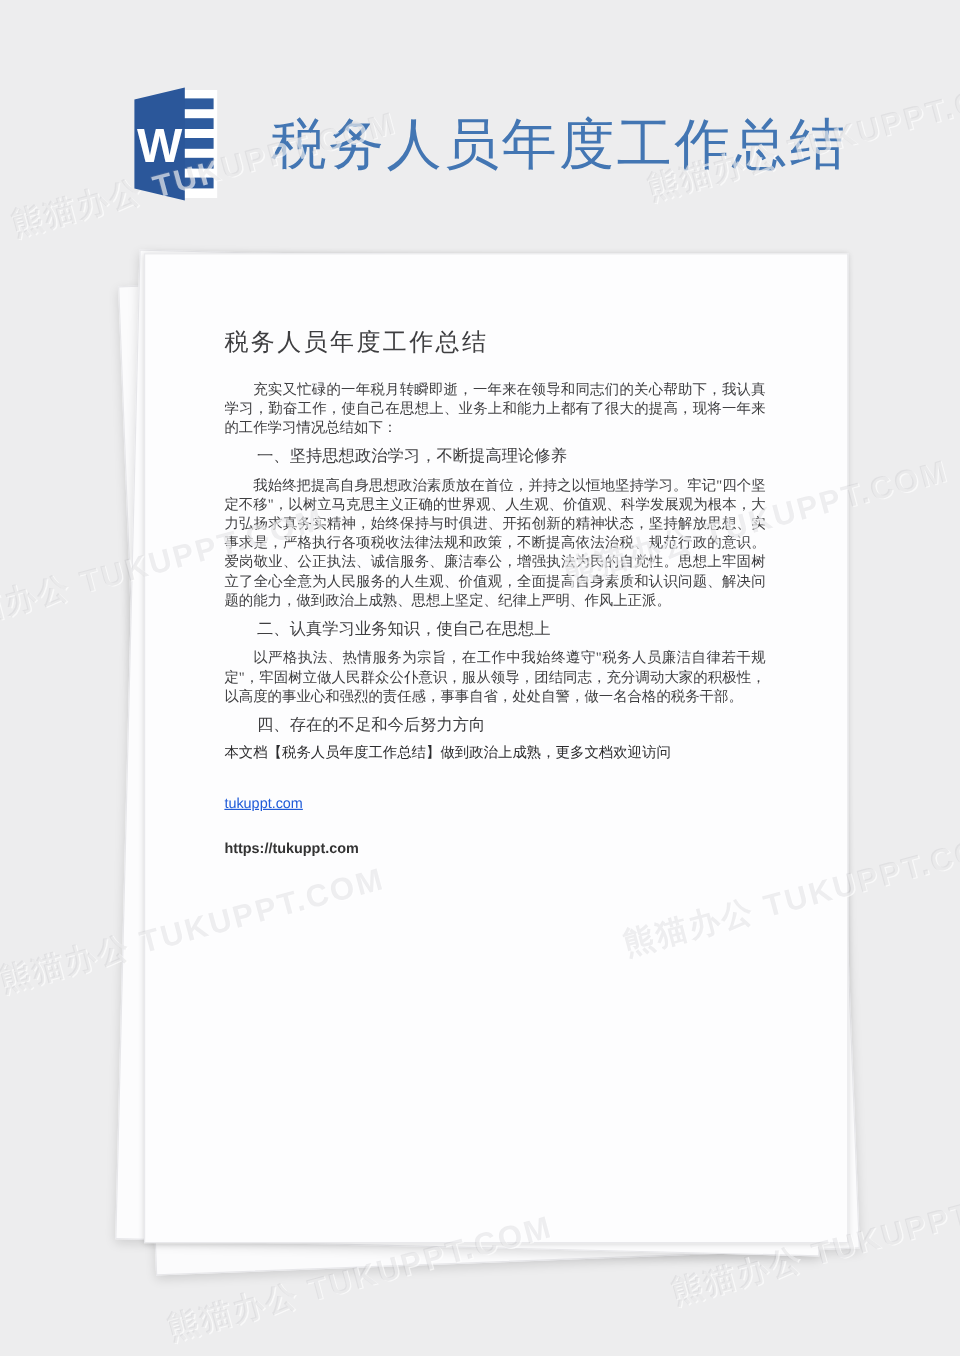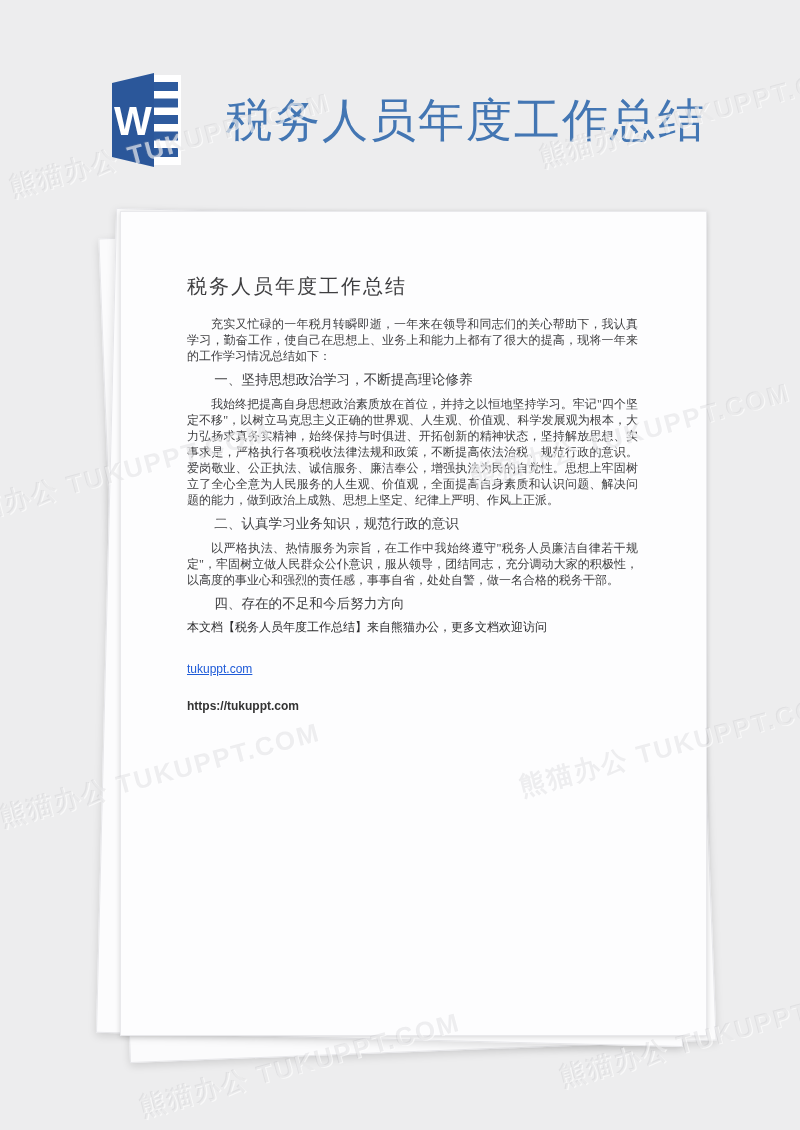--- a/index.html
+++ b/index.html
@@ -77,27 +77,27 @@
 <div class="sheet sheet-b2"></div>
 
 <div class="doc-page">
   <h2 class="doc-title">税务人员年度工作总结</h2>
 
   <p class="para">充实又忙碌的一年税月转瞬即逝，一年来在领导和同志们的关心帮助下，我认真学习，勤奋工作，使自己在思想上、业务上和能力上都有了很大的提高，现将一年来的工作学习情况总结如下：</p>
 
   <p class="sec-heading">一、坚持思想政治学习，不断提高理论修养</p>
   <p class="para">我始终把提高自身思想政治素质放在首位，并持之以恒地坚持学习。牢记"四个坚定不移"，以树立马克思主义正确的世界观、人生观、价值观、科学发展观为根本，大力弘扬求真务实精神，始终保持与时俱进、开拓创新的精神状态，坚持解放思想、实事求是，严格执行各项税收法律法规和政策，不断提高依法治税、规范行政的意识。爱岗敬业、公正执法、诚信服务、廉洁奉公，增强执法为民的自觉性。思想上牢固树立了全心全意为人民服务的人生观、价值观，全面提高自身素质和认识问题、解决问题的能力，做到政治上成熟、思想上坚定、纪律上严明、作风上正派。</p>
 
-  <p class="sec-heading">二、认真学习业务知识，规范行政的意识</p>
+  <p class="sec-heading">二、认真学习业务知识，使自己在思想上</p>
 
   <p class="para">以严格执法、热情服务为宗旨，在工作中我始终遵守"税务人员廉洁自律若干规定"，牢固树立做人民群众公仆意识，服从领导，团结同志，充分调动大家的积极性，以高度的事业心和强烈的责任感，事事自省，处处自警，做一名合格的税务干部。</p>
 
   <p class="sec-heading">四、存在的不足和今后努力方向</p>
 
-  <p class="foot-note">本文档【税务人员年度工作总结】来自熊猫办公，更多文档欢迎访问</p>
+  <p class="foot-note">本文档【税务人员年度工作总结】做到政治上成熟，更多文档欢迎访问</p>
   <a class="foot-link">tukuppt.com</a>
   <p class="foot-url">https://tukuppt.com</p>
 </div>
 
 <div class="wm-layer">
   <span class="wm">熊猫办公 TUKUPPT.COM</span>
   <span class="wm">熊猫办公 TUKUPPT.COM</span>
   <span class="wm">熊猫办公 TUKUPPT.COM</span>
   <span class="wm">熊猫办公 TUKUPPT.COM</span>
   <span class="wm">熊猫办公 TUKUPPT.COM</span>

